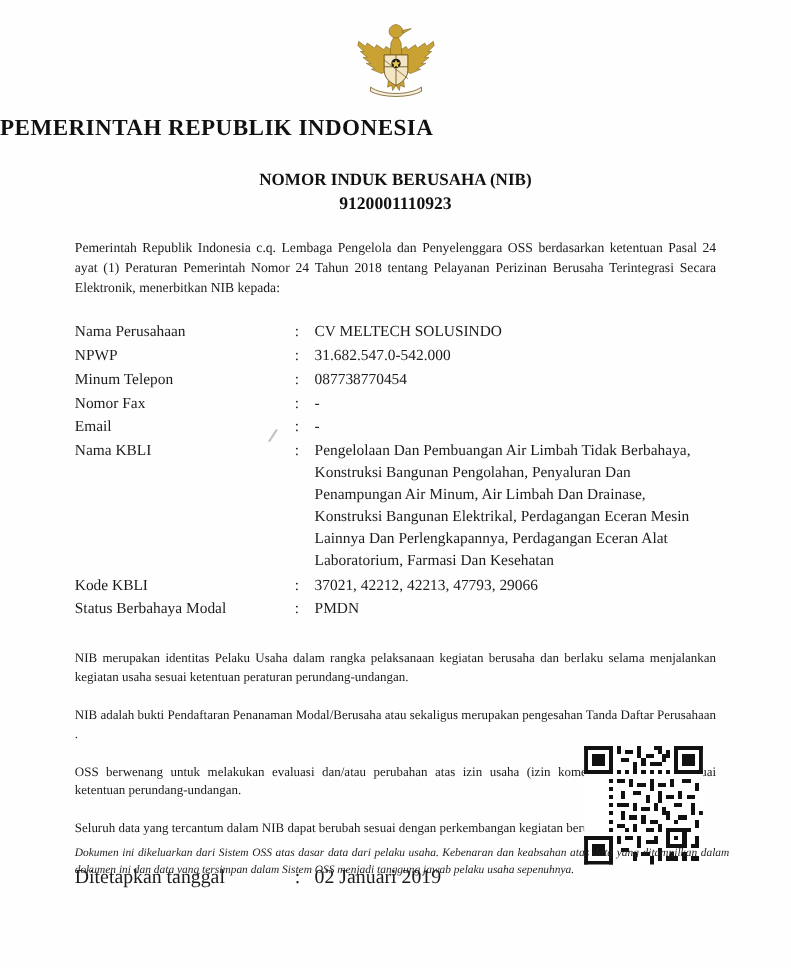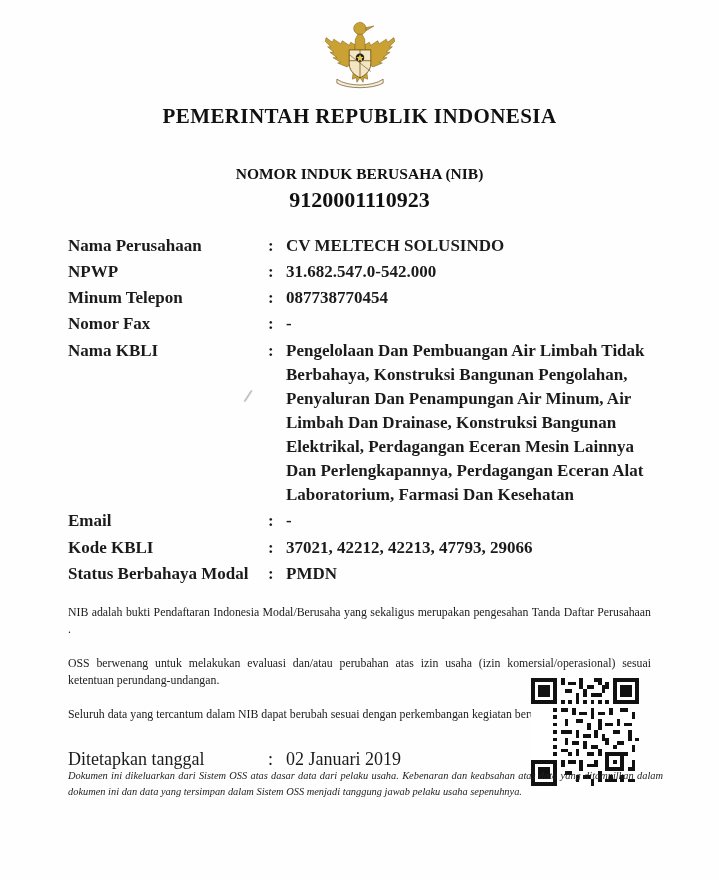--- a/index.html
+++ b/index.html
@@ -30,60 +30,58 @@
     padding-top: 16px;
   }
   .emblem {
     width: 78px;
     height: 74px;
     display: block;
   }
 
   
   .gov-title {
-    text-align: center;
     font-family: "Liberation Serif", serif;
     font-weight: bold;
     font-size: 21px;
     letter-spacing: 0.4px;
     margin-top: 14px;
     color: #111;
   }
   .nib-title {
     text-align: center;
     font-weight: bold;
     font-size: 15.5px;
-    margin-top: 36px;
+    margin-top: 26px;
     color: #111;
   }
   .nib-number {
     text-align: center;
     font-weight: bold;
-    font-size: 22px;
+    font-size: 16px;
     margin-top: 4px;
     color: #111;
   }
 
   
   .intro {
     margin: 22px 68px 0 68px;
     font-size: 12.4px;
     line-height: 1.45;
     text-align: justify;
     color: #1b1b1b;
   }
 
   
   .fields {
     margin: 20px 68px 0 68px;
     width: 583px;
     border-collapse: collapse;
-    font-size: 17px;
+    font-size: 14px;
     line-height: 1.42;
-    font-weight: bold;
   }
   .fields td {
     vertical-align: top;
     padding: 1px 0;
     color: #1b1b1b;
   }
   .fields td.label {
     width: 200px;
     white-space: nowrap;
   }
@@ -190,20 +188,21 @@
       <g>
         <path d="M20 82 C34 92 66 92 80 82 L80 87 C66 95 34 95 20 87 Z" fill="#f4efe0" stroke="#6d4f11" stroke-width="0.9"></path>
       </g>
     </svg>
   </div>
 
   <div class="gov-title">PEMERINTAH REPUBLIK INDONESIA</div>
   <div class="nib-title">NOMOR INDUK BERUSAHA (NIB)</div>
   <div class="nib-number">9120001110923</div>
 
+  <div class="intro">Pemerintah Republik Indonesia c.q. Lembaga Pengelola dan Penyelenggara OSS berdasarkan ketentuan Pasal 24 ayat (1) Peraturan Pemerintah Nomor 24 Tahun 2018 tentang Pelayanan Perizinan Berusaha Terintegrasi Secara Elektronik, menerbitkan NIB kepada:</div>
 
   <table class="fields">
     <tbody>
         <tr>
       <td class="label">Nama Perusahaan</td>
       <td class="colon">:</td>
       <td class="value">CV MELTECH SOLUSINDO</td>
     </tr>
     <tr>
       <td class="label">NPWP</td>
@@ -214,46 +213,47 @@
       <td class="label">Minum Telepon</td>
       <td class="colon">:</td>
       <td class="value">087738770454</td>
     </tr>
     <tr>
       <td class="label">Nomor Fax</td>
       <td class="colon">:</td>
       <td class="value">-</td>
     </tr>
     <tr>
+      <td class="label">Email</td>
+      <td class="colon">:</td>
+      <td class="value">-</td>
+    </tr>
+    <tr>
       <td class="label">Nama KBLI</td>
       <td class="colon">:</td>
       <td class="value">Pengelolaan Dan Pembuangan Air Limbah Tidak Berbahaya, Konstruksi Bangunan Pengolahan, Penyaluran Dan Penampungan Air Minum, Air Limbah Dan Drainase, Konstruksi Bangunan Elektrikal, Perdagangan Eceran Mesin Lainnya Dan Perlengkapannya, Perdagangan Eceran Alat Laboratorium, Farmasi Dan Kesehatan</td>
-    </tr>
-    <tr>
-      <td class="label">Email</td>
-      <td class="colon">:</td>
-      <td class="value">-</td>
     </tr>
     <tr>
       <td class="label">Kode KBLI</td>
       <td class="colon">:</td>
       <td class="value">37021, 42212, 42213, 47793, 29066</td>
     </tr>
     <tr>
       <td class="label">Status Berbahaya Modal</td>
       <td class="colon">:</td>
       <td class="value">PMDN</td>
     </tr>
   </tbody>
     </table>
 
   <div class="stray-mark"></div>
 
   <div class="notes">
-    <div class="note">NIB adalah bukti Pendaftaran Indonesia Modal/Berusaha yang sekaligus merupakan pengesahan Tanda Daftar Perusahaan .</div>
+    <div class="note first">NIB merupakan identitas Pelaku Usaha dalam rangka pelaksanaan kegiatan berusaha dan berlaku selama menjalankan kegiatan usaha sesuai ketentuan peraturan perundang-undangan.</div>
+    <div class="note">NIB adalah bukti Pendaftaran Penanaman Modal/Berusaha atau sekaligus merupakan pengesahan Tanda Daftar Perusahaan .</div>
     <div class="note">OSS berwenang untuk melakukan evaluasi dan/atau perubahan atas izin usaha (izin komersial/operasional) sesuai ketentuan perundang-undangan.</div>
     <div class="note">Seluruh data yang tercantum dalam NIB dapat berubah sesuai dengan perkembangan kegiatan berusaha</div>
   </div>
 
   <div class="date-row">
     <div class="date-label">Ditetapkan tanggal</div>
     <div class="date-colon">:</div>
     <div class="date-value">02 Januari 2019</div>
   </div>
 

